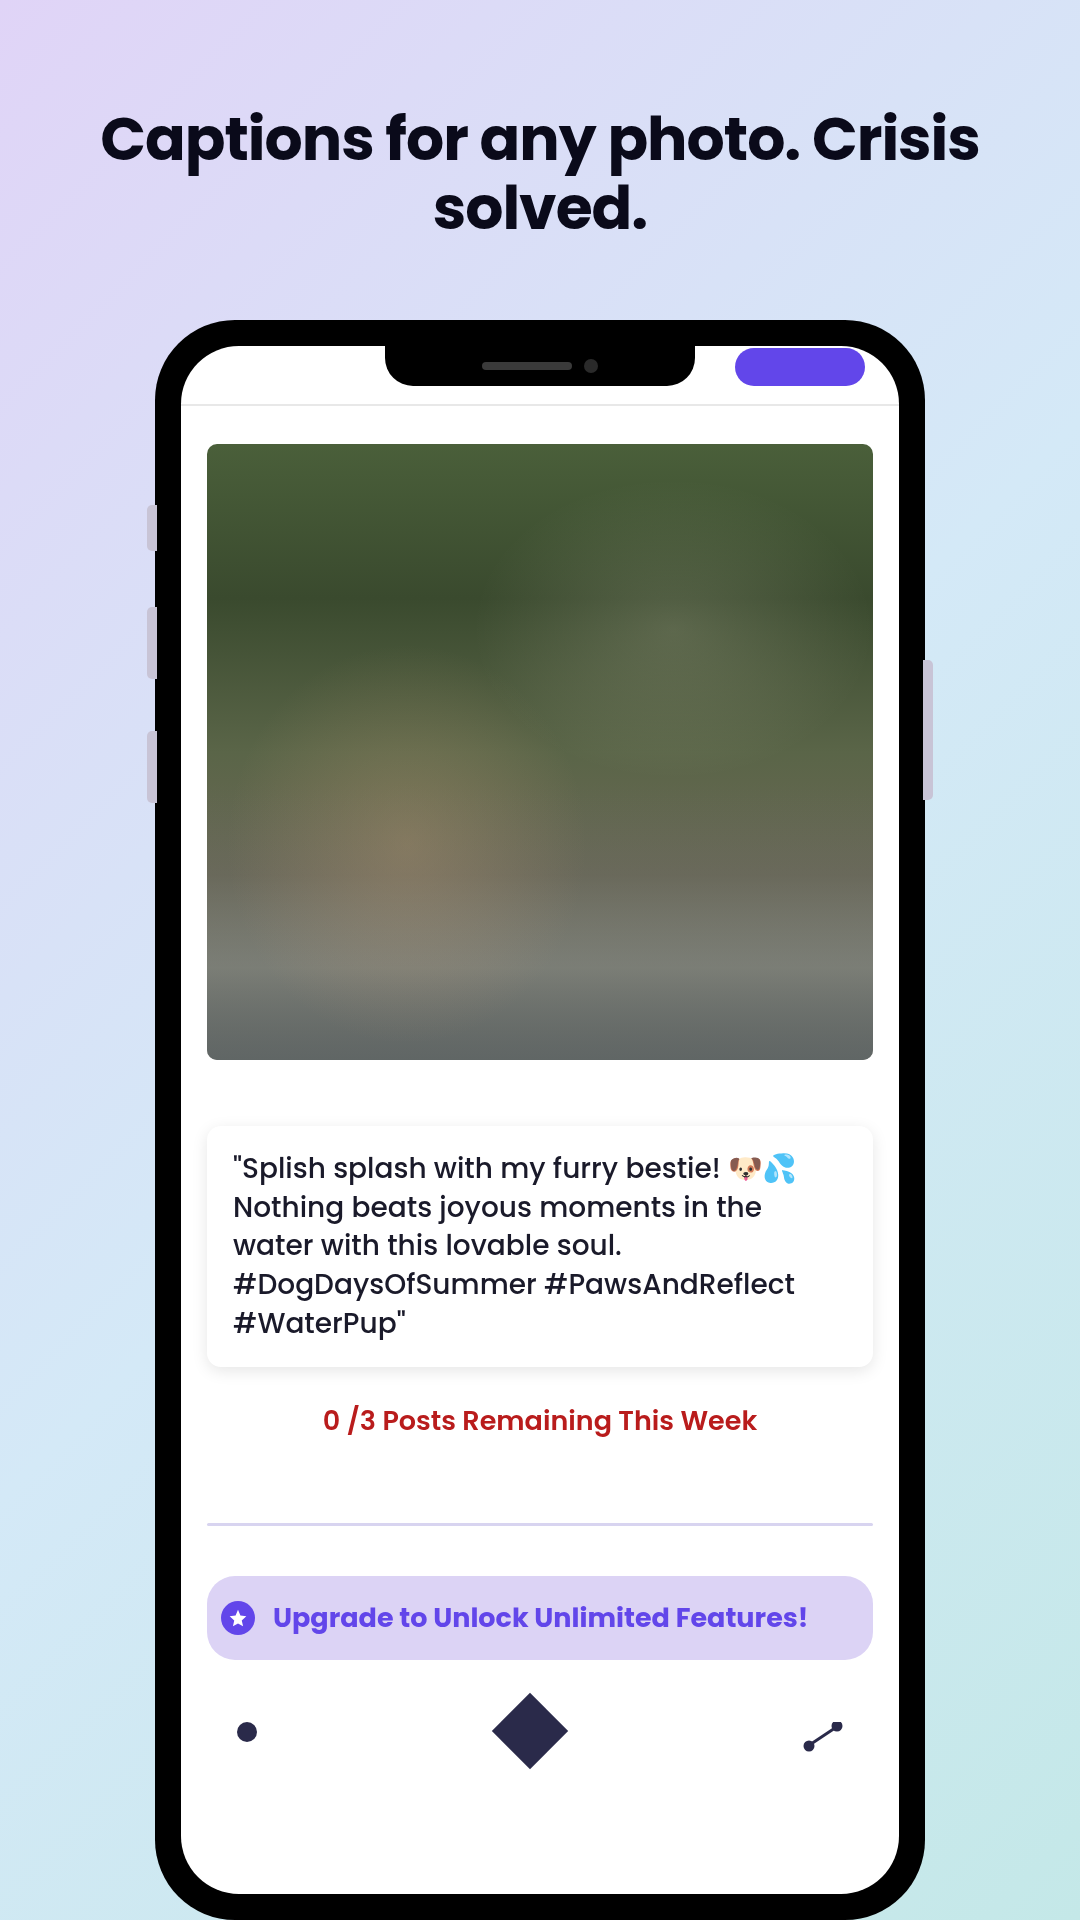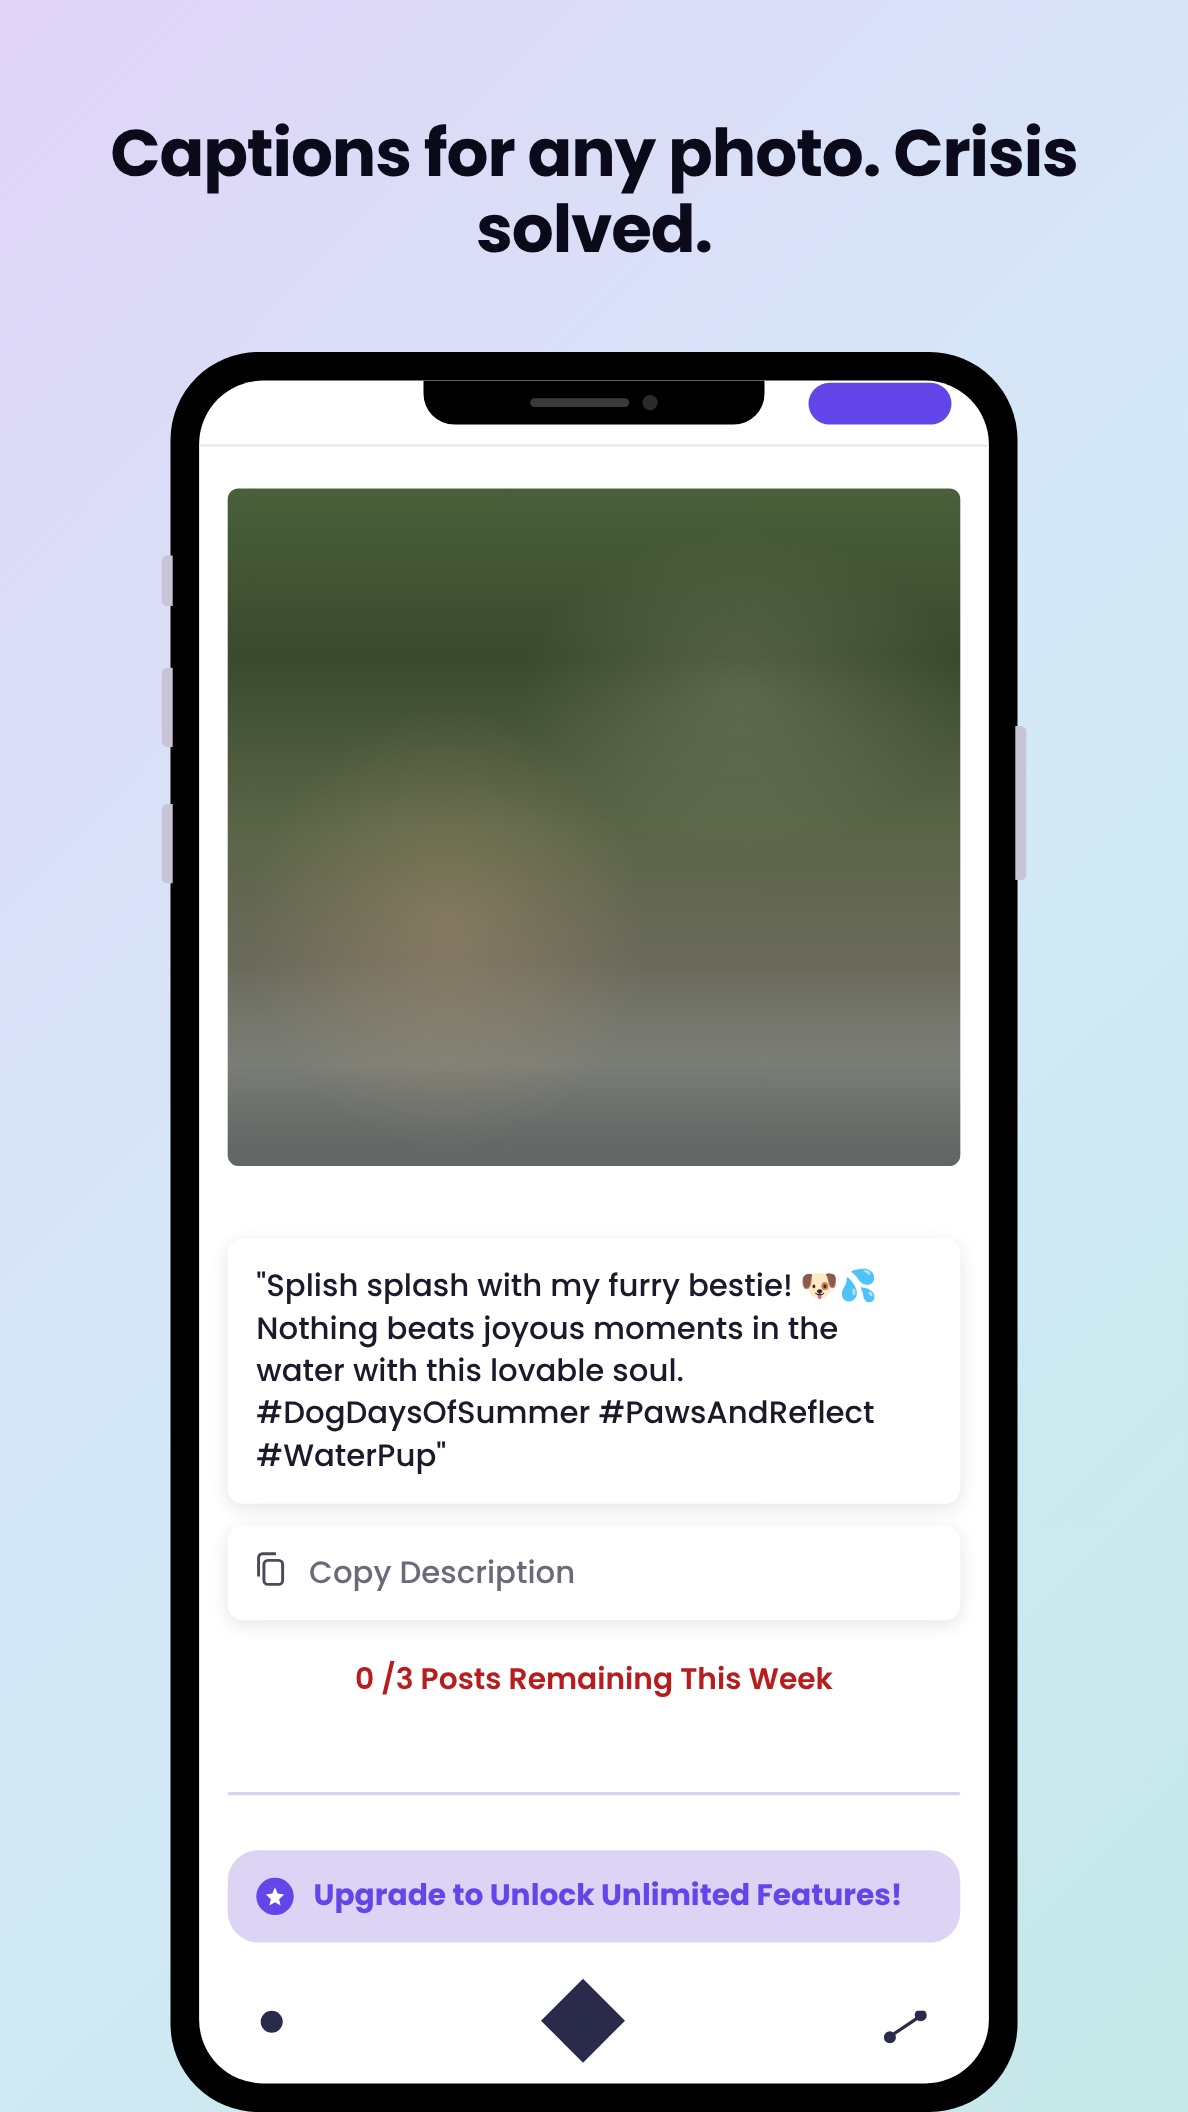--- a/index.html
+++ b/index.html
@@ -161,21 +161,21 @@
 .divider {
   margin: 82px 0 0;
   height: 3px;
   background: #d8d4f0;
   border-radius: 2px;
 }
 .upgrade-banner {
   margin-top: 50px;
   background: #dcd3f5;
   border-radius: 28px;
-  padding: 22px 26px;
+  padding: 22px 14px;
   display: flex;
   align-items: center;
   gap: 18px;
 }
 .star-badge {
   width: 34px;
   height: 34px;
   background: #6246ea;
   border-radius: 50%;
   display: flex;
@@ -237,29 +237,20 @@
       <div class="header-pill"></div>
     </div>
 
     <div class="content">
       <div class="photo"></div>
 
       <div class="caption-card">
         <div class="caption-text">"Splish splash with my furry bestie! 🐶💦 Nothing beats joyous moments in the water with this lovable soul. #DogDaysOfSummer #PawsAndReflect #WaterPup"</div>
       </div>
 
-      <div class="copy-card">
-        <span class="copy-icon">
-          <svg viewBox="0 0 24 28" fill="none" stroke="#4a4a5a" stroke-width="2.2">
-            <rect x="7" y="7" width="14" height="18" rx="3"></rect>
-            <path d="M3 19 V5 a3 3 0 0 1 3-3 h10"></path>
-          </svg>
-        </span>
-        <span class="copy-label">Copy Description</span>
-      </div>
 
       <div class="remaining">0 /3 Posts Remaining This Week</div>
 
       <div class="divider"></div>
 
       <div class="upgrade-banner">
         <span class="star-badge">
           <svg viewBox="0 0 24 24">
               <path d="M12 2l2.9 6.9L22 10l-5.5 5 1.6 7L12 18.5 5.9 22l1.6-7L2 10l7.1-1.1z"></path>
             </svg>

